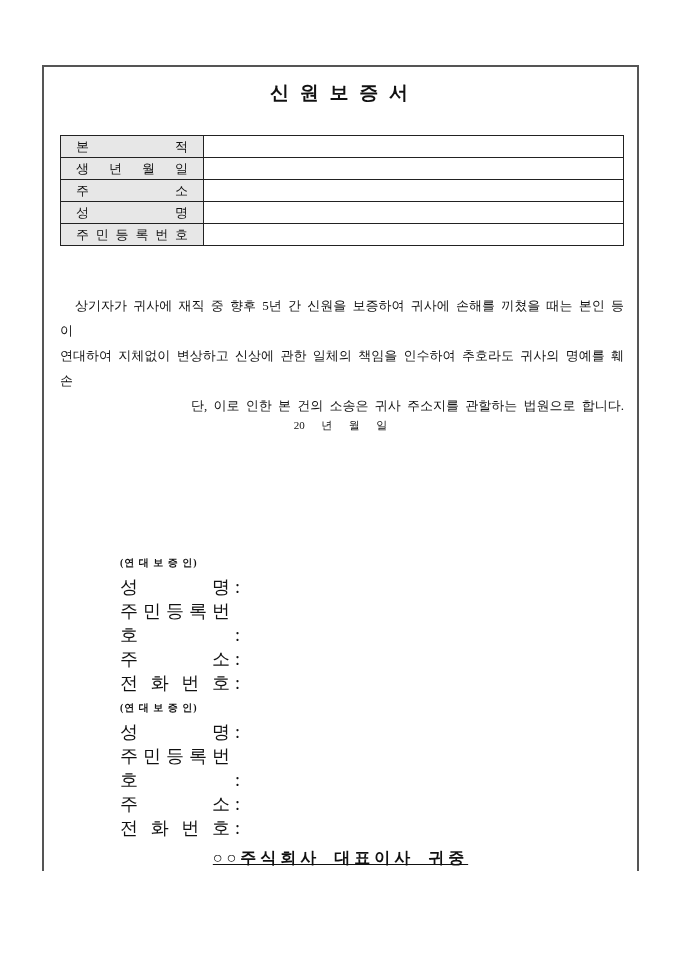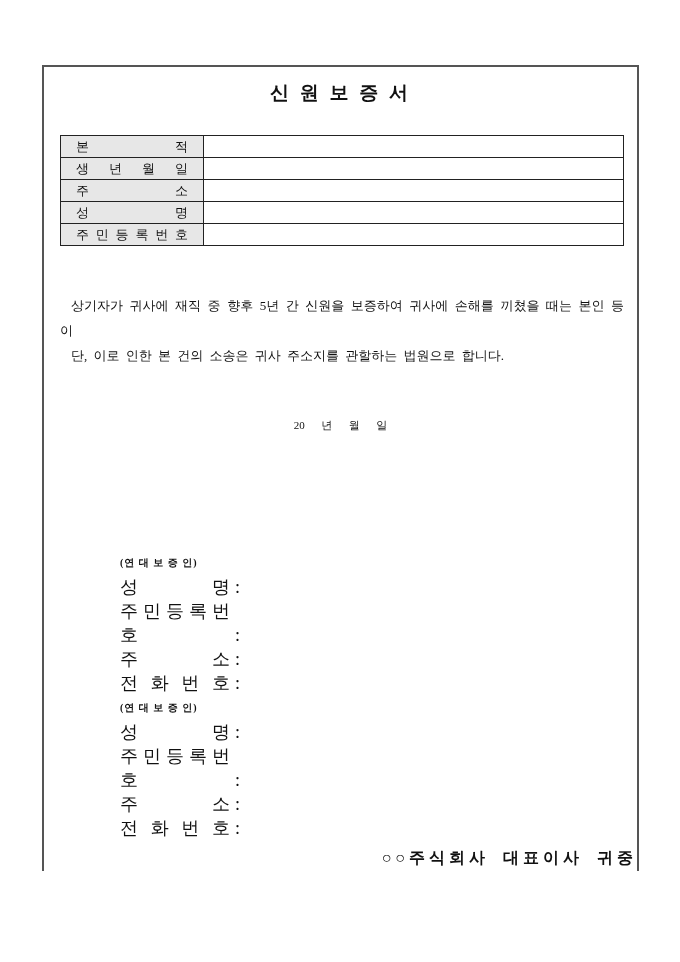--- a/index.html
+++ b/index.html
@@ -49,21 +49,21 @@
   .info-table td.val { background:#ffffff; }
   
   .body-text {
     position:absolute; left:16px; top:216px;
     width:564px;
     font-size:13px; line-height:25px;
     word-spacing:3px;
     margin-top:10px;
   }
   .body-text .jl { text-align:justify; text-align-last:justify; }
-  .body-text .ind { text-indent:11px; }
+  .body-text .ind { text-indent:11px;text-align:right; }
   
   .date-line {
     position:absolute; left:0; right:0; top:351px;
     text-align:center;
     font-size:11px;
     white-space:pre;
   }
   
   .attachments {
     position:absolute; left:20px; top:392px;
@@ -85,24 +85,25 @@
   .g-label {
     display:inline-block; width:110px;
     text-align:justify; text-align-last:justify;
     vertical-align:bottom;
   }
   .g-colon { margin-left:5px; }
   .g-value { margin-left:4px; }
   
   .doc-footer {
     position:absolute; left:0; right:0; top:781px;
-    text-align:right;
+    text-align:center;
     font-size:16px; font-weight:bold;
     letter-spacing:4px; word-spacing:6px;
     white-space:pre;
+    text-decoration:underline;
   }
 </style>
 </head>
 <body>
 
 <div class="page">
   <div class="sheet">
 
     <div class="doc-title">신 원 보 증 서</div>
 
@@ -136,20 +137,21 @@
           <td class="lbl">
               <span>주 민 등 록 번 호</span>
             </td>
           <td class="val"></td>
         </tr>
       </tbody>
     </table>
 
     <div class="body-text">
       <div class="jl ind">상기자가 귀사에 재직 중 향후 5년 간 신원을 보증하여 귀사에 손해를 끼쳤을 때는 본인 등이</div>
+      <div class="jl">연대하여 지체없이 변상하고 신상에 관한 일체의 책임을 인수하여 추호라도 귀사의 명예를 훼손</div>
       <div class="ind">단, 이로 인한 본 건의 소송은 귀사 주소지를 관할하는 법원으로 합니다.</div>
     </div>
 
     <div class="date-line">20      년      월      일</div>
 
 
     <div class="guarantor g1">
       <div class="g-title">(연 대 보 증 인)</div>
       <div class="g-row">
         <span class="g-label">성 명</span><span class="g-colon">:</span><span class="g-value"></span>

